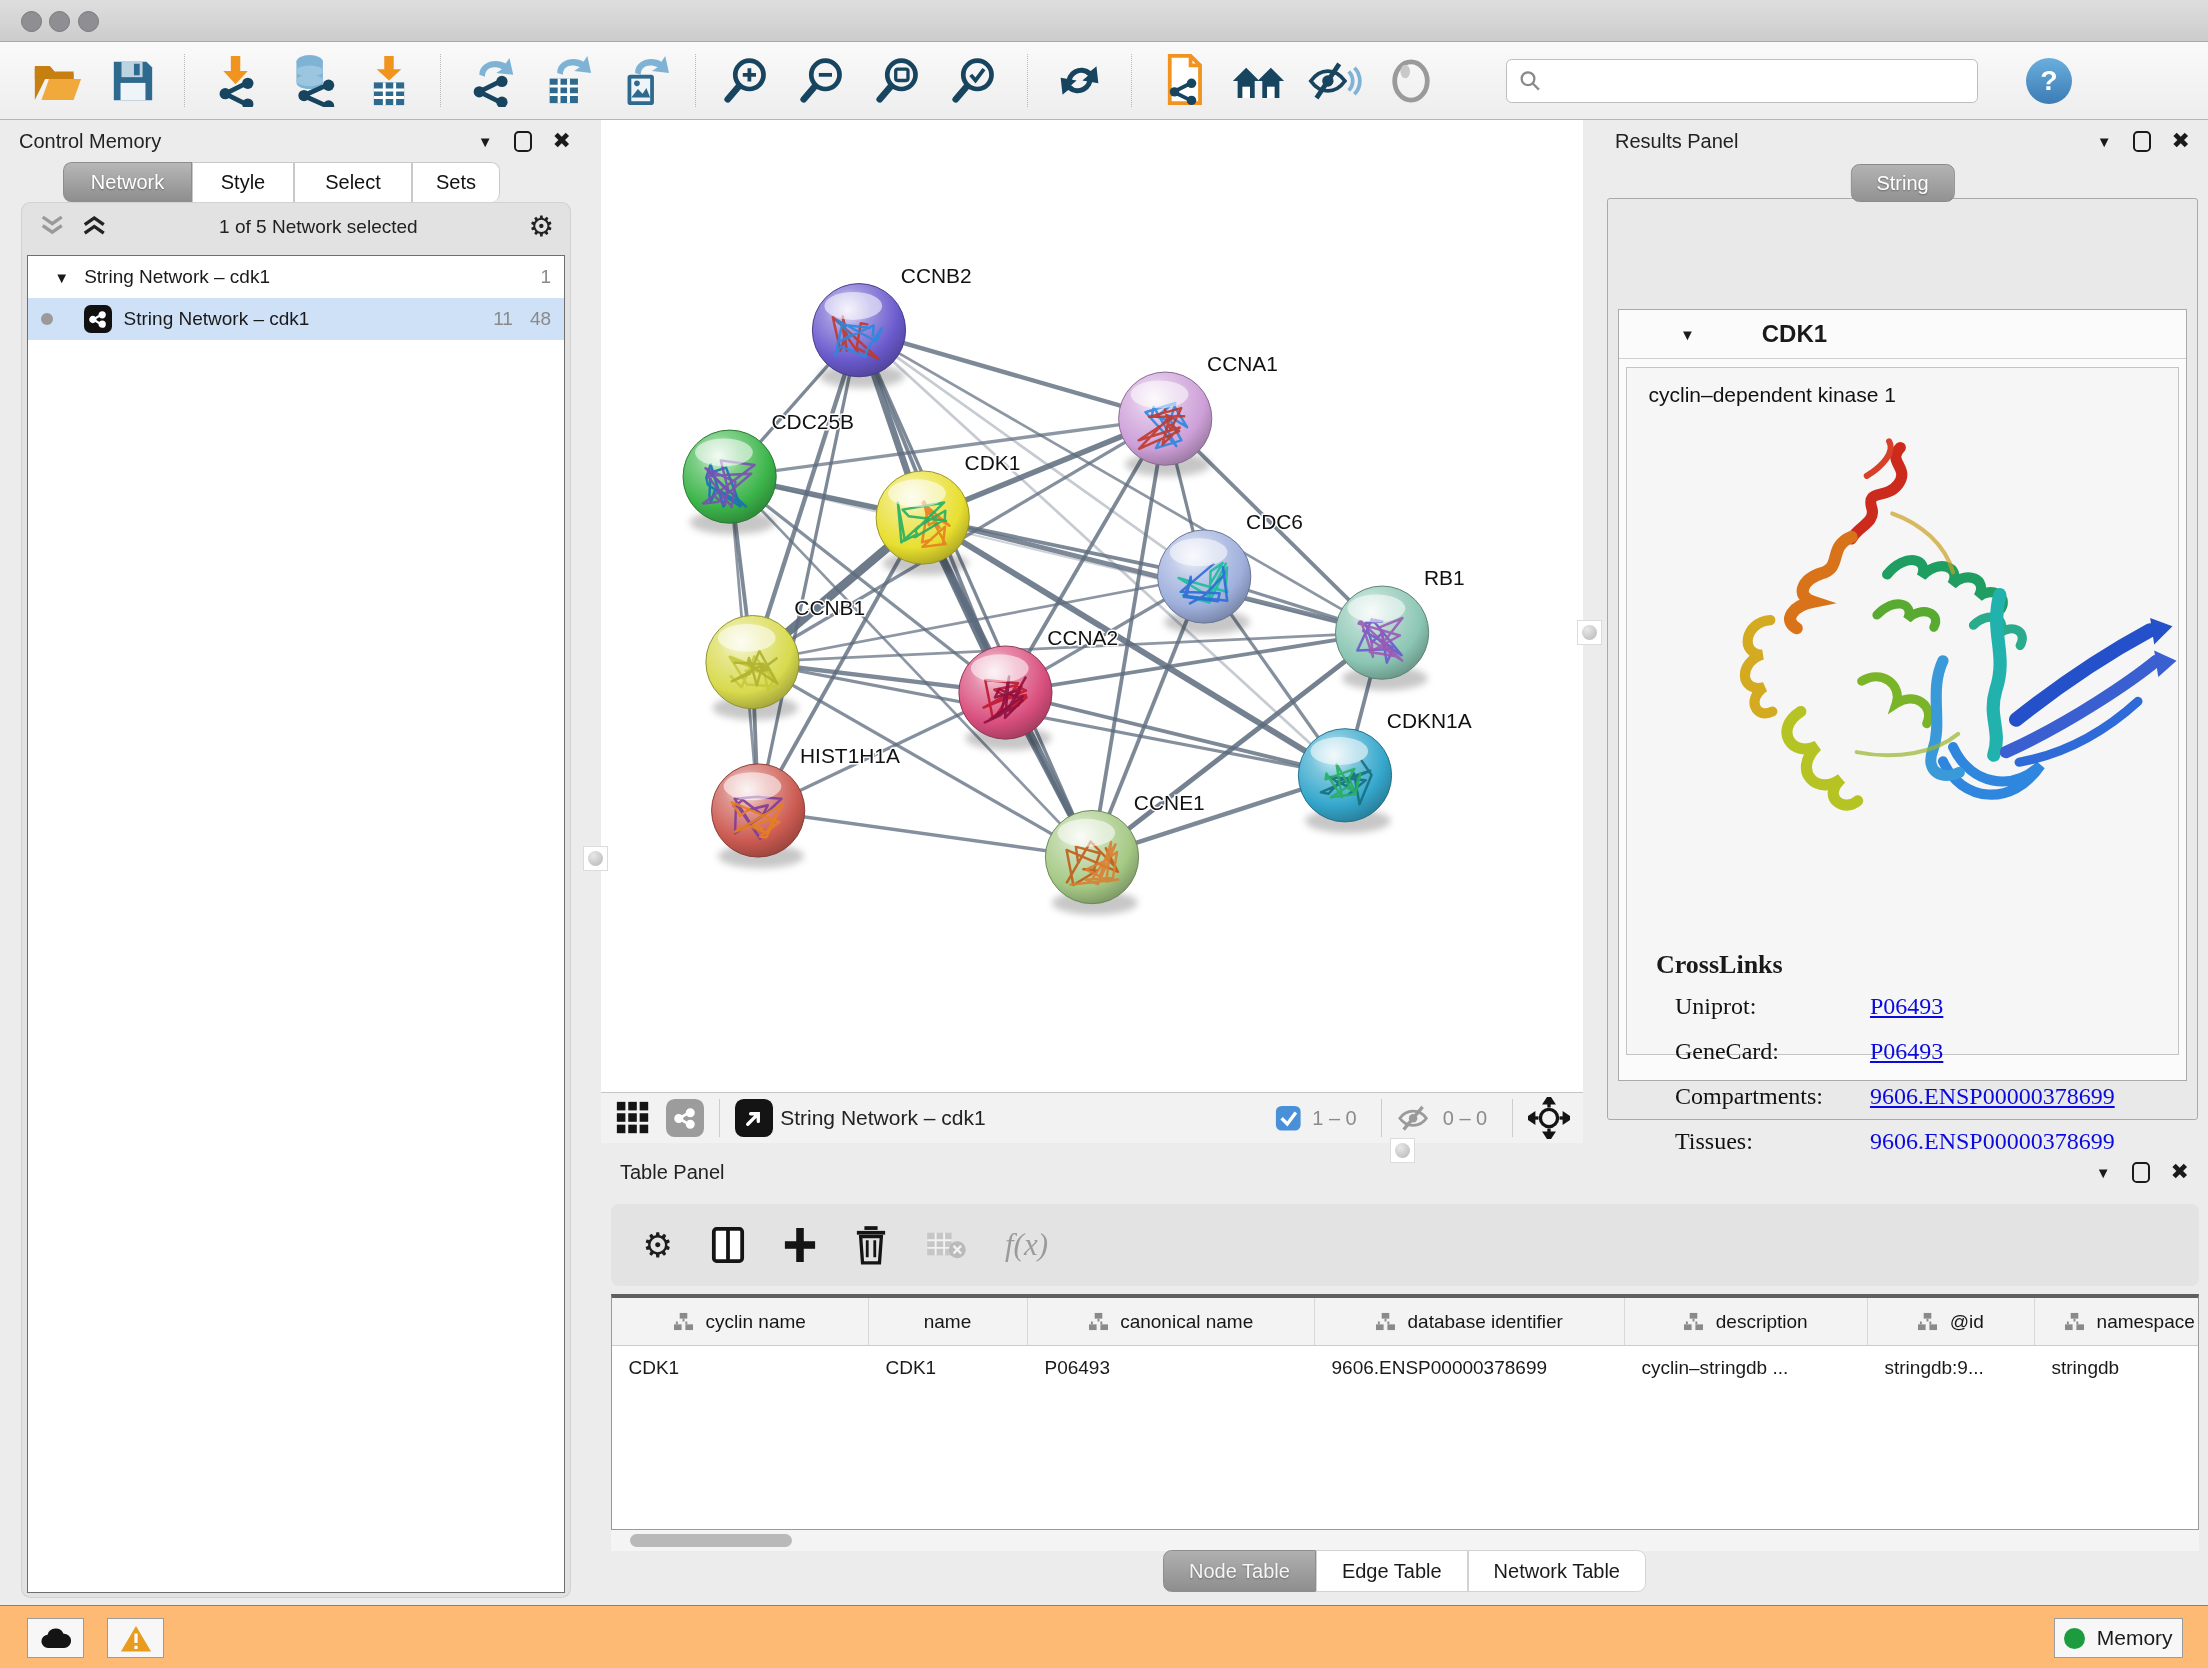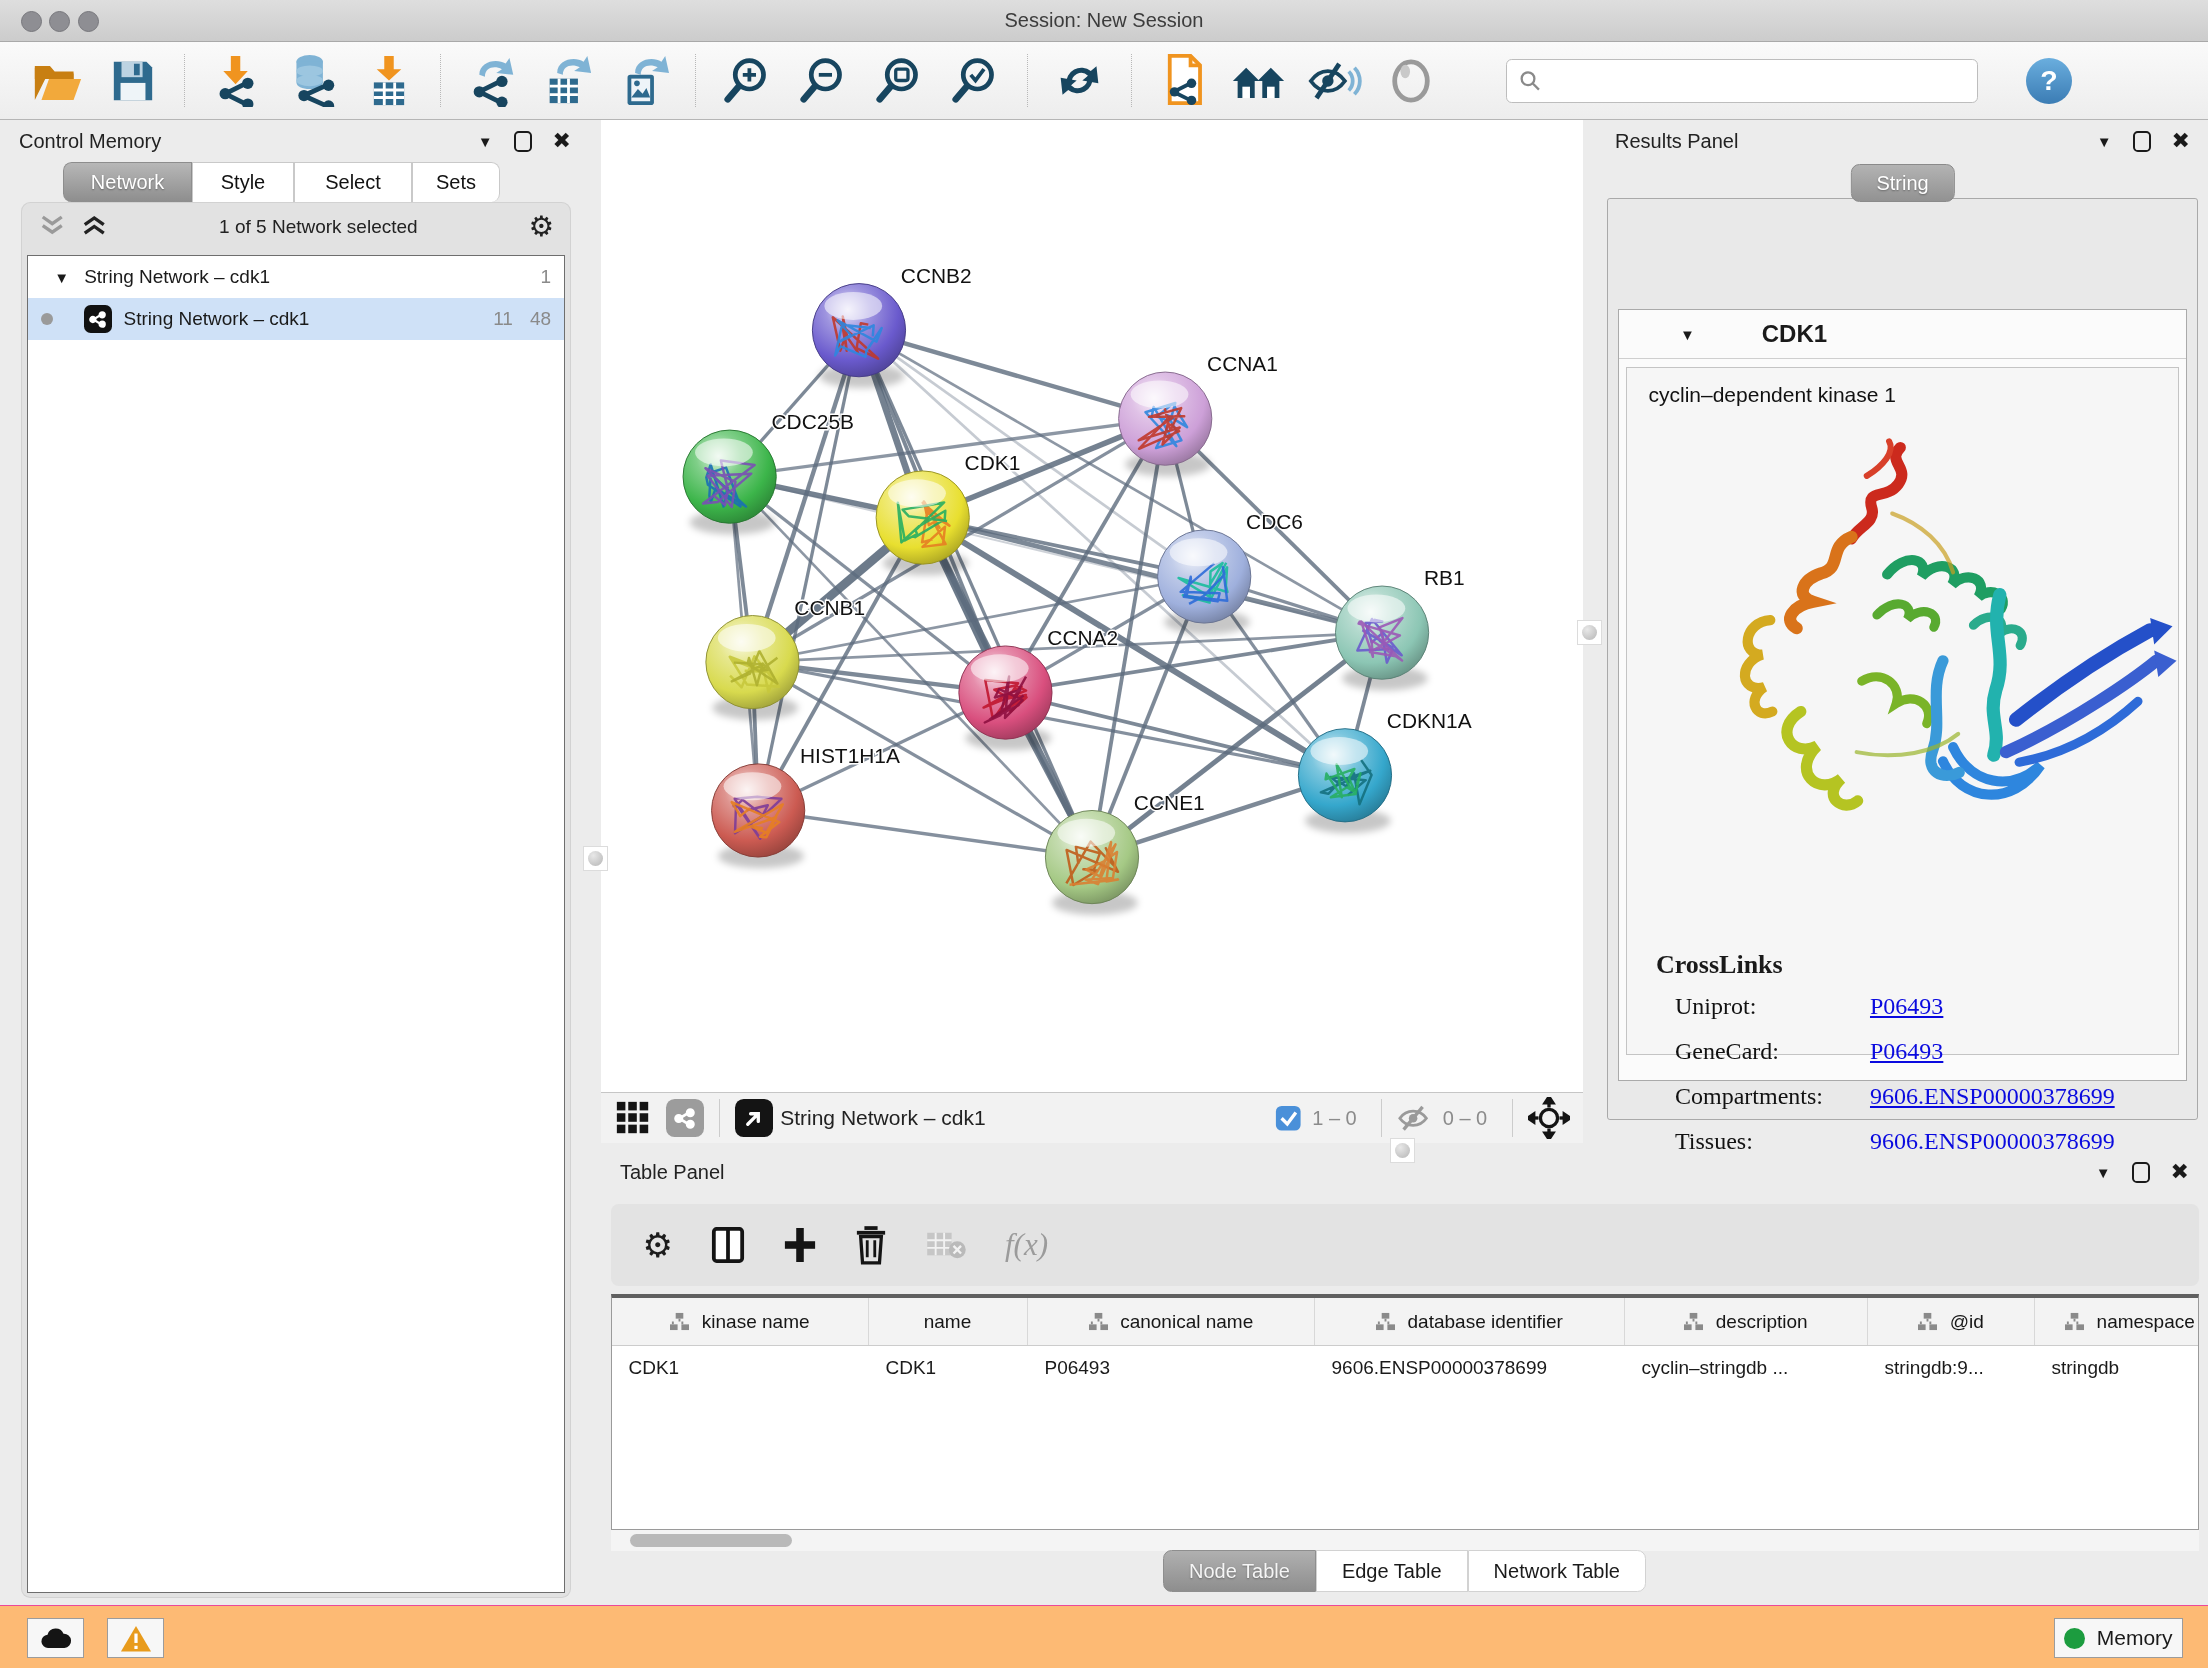--- a/index.html
+++ b/index.html
@@ -122,21 +122,20 @@
   .memdot { width:21px; height:21px; border-radius:50%; background:#1c9c3f; margin-right:11.4px; }
   #memory-btn { right:25px; width:129px; font-size:21px; }
 </style>
 </head>
 <body>
 
 <div class="titlebar">
   <div class="traffic" style="left:21px"></div>
   <div class="traffic" style="left:49px"></div>
   <div class="traffic" style="left:78px"></div>
-  <div class="win-title">Session: New Session</div>
 </div>
 
 <div class="toolbar">
   <div class="tb-btn">
     <svg width="51" height="46" viewBox="0 0 54 48">
       <path d="M3 8 h16 l5 6 h20 v8 H3 Z" fill="#c87f12"></path>
         <path d="M3 44 V10 h16 l5 6 h20 v6 H14 Z" fill="#c87f12"></path>
       <path d="M10 44 L18 22 h34 L44 44 Z" fill="#f2a93b"></path>
       </svg>
   </div>
@@ -719,21 +718,21 @@
     <div class="thead">
       <div class="th" style="width:257px">
         <svg width="21" height="19" viewBox="0 0 22 20">
             <g fill="#8a8a8a">
               <rect x="7" y="1" width="8" height="6"></rect>
               <rect x="1" y="13" width="8" height="6"></rect>
               <rect x="13" y="13" width="8" height="6"></rect>
               <path d="M10 7 h2 v3 h-7 v3 h-2 v-3 h12 v3 h-2 v-3 h-3 Z"></path>
             </g>
           </svg>
-        <span>kinase name</span>
+        <span>cyclin name</span>
         </div>
       <div class="th" style="width:159px">
         <span>name</span>
         </div>
       <div class="th" style="width:287px">
         <svg width="21" height="19" viewBox="0 0 22 20">
             <g fill="#8a8a8a">
               <rect x="7" y="1" width="8" height="6"></rect>
               <rect x="1" y="13" width="8" height="6"></rect>
               <rect x="13" y="13" width="8" height="6"></rect>

